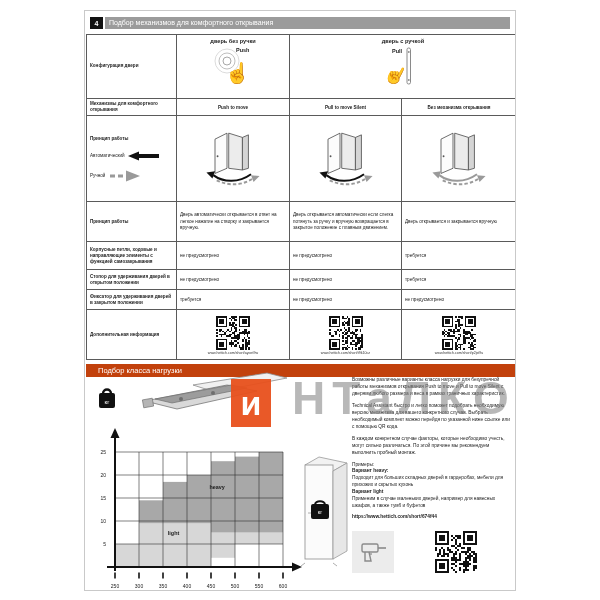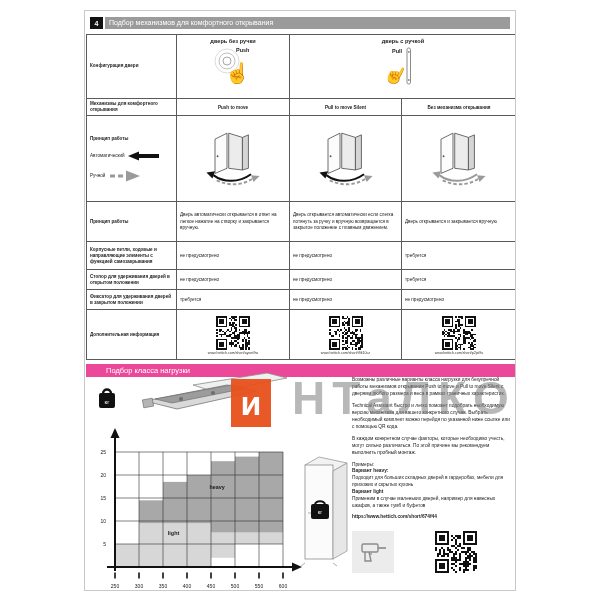--- a/index.html
+++ b/index.html
@@ -3,21 +3,21 @@
 <meta charset="utf-8">
 <style>
   * { margin:0; padding:0; box-sizing:border-box; }
   html,body { width:600px; height:600px; background:#fff; font-family:"Liberation Sans", sans-serif; }
   .page { position:absolute; left:84px; top:10px; width:432px; height:581px; background:#fff; border:1px solid #c9c9c9; overflow:hidden; }
 
   
   .hdr { position:absolute; left:5px; top:6px; right:5px; height:12px; display:flex; }
   .hdr .num { width:13px; height:12px; background:#111; color:#fff; font-size:7px; font-weight:bold; display:flex; align-items:center; justify-content:center; margin-right:2px; }
   .bar { flex:1; background:#9b9b9b; color:#fff; font-size:7px; line-height:12px; padding-left:4px; white-space:nowrap; overflow:hidden; }
-  .bar2 { position:absolute; left:1px; top:353px; width:430px; height:13px; background:#ec4899; color:#fff; font-size:7.5px; line-height:13px; padding-left:20px; }
+  .bar2 { position:absolute; left:1px; top:353px; width:430px; height:13px; background:#c2410c; color:#fff; font-size:7.5px; line-height:13px; padding-left:12px; }
 
   
   table.sel { position:absolute; left:1px; top:23px; width:430px; border-collapse:collapse; table-layout:fixed; }
   table.sel td { border:0.7px solid #5a5a5a; vertical-align:middle; font-size:4.6px; color:#1c1c1c; padding:2px 3px; }
   td.lab { font-weight:bold; line-height:1.35; }
   td.val { font-size:4.6px; }
   td.ctr { text-align:center; }
   .bigb { font-weight:bold; font-size:5.6px; }
   .mech { font-weight:bold; font-size:5px; text-align:center; }
   .ptxt { font-size:4.5px; line-height:1.4; vertical-align:top; }

